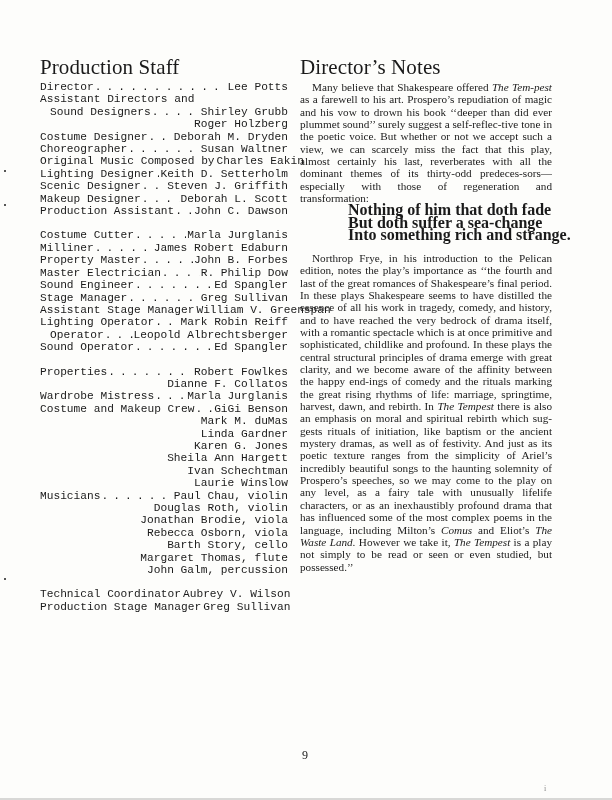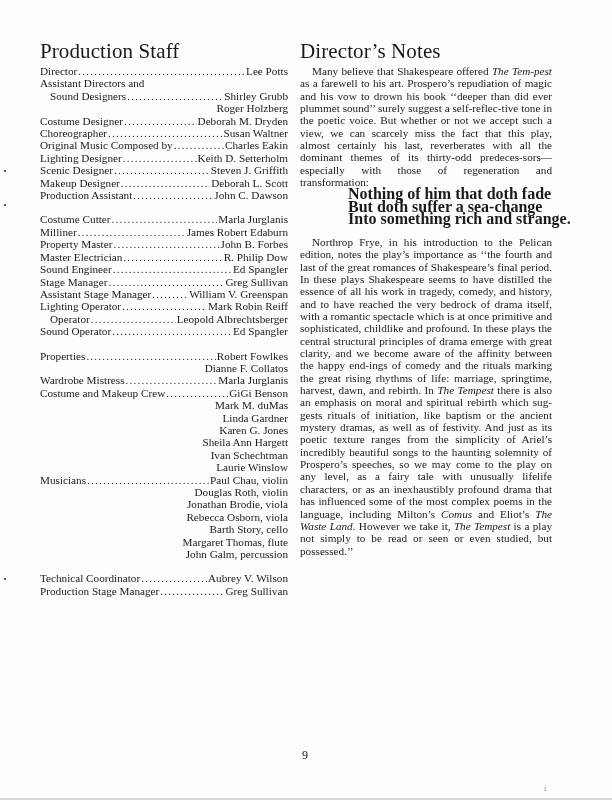--- a/index.html
+++ b/index.html
@@ -2,22 +2,22 @@
 <html><head>
 <meta charset="utf-8">
 <style>
   html, body { margin:0; padding:0; }
   body {
     width:612px; height:800px; background:#fdfdfb; position:relative; overflow:hidden;
     font-family:"Liberation Serif","DejaVu Serif",serif; color:#1a1a1a;
   }
   .col-left { position:absolute; left:40px; top:40px; width:248px; }
   .col-right { position:absolute; left:300px; top:40px; width:252px; }
-  h1 { font-weight:normal; font-size:21px; margin:0 0 3px 0; line-height:22px; letter-spacing:0.1px; }
-  .staff { font-size:11.2px; line-height:12.4px; }
+  h1 { font-weight:normal; font-size:21px; margin:16px 0 3px 0; line-height:22px; letter-spacing:0.1px; }
+  .staff { font-size:11.2px; line-height:12.4px;font-family:Liberation Mono, monospace; }
   .row { display:flex; align-items:baseline; white-space:nowrap; }
   .row .role { flex:0 0 auto; }
   .row .dots { flex:1 1 auto; overflow:hidden; letter-spacing:2.2px; margin:0 1px; }
   .row .dots::before { content:". . . . . . . . . . . . . . . . . . . . . . . . . . . . . . . . . . . . . . . . . . . . . . . . . . . . . . . . . . . . . . . . . . . . . ."; letter-spacing:-0.8px; }
   .row .name { flex:0 0 auto; }
   .cont { text-align:right; white-space:nowrap; }
   .indent .role { padding-left:10px; }
   .gap { height:12px; }
   .notes { font-size:11.2px; line-height:12.35px; text-align:justify; hyphens:manual; }
   .notes p { margin:0; text-indent:12px; }

